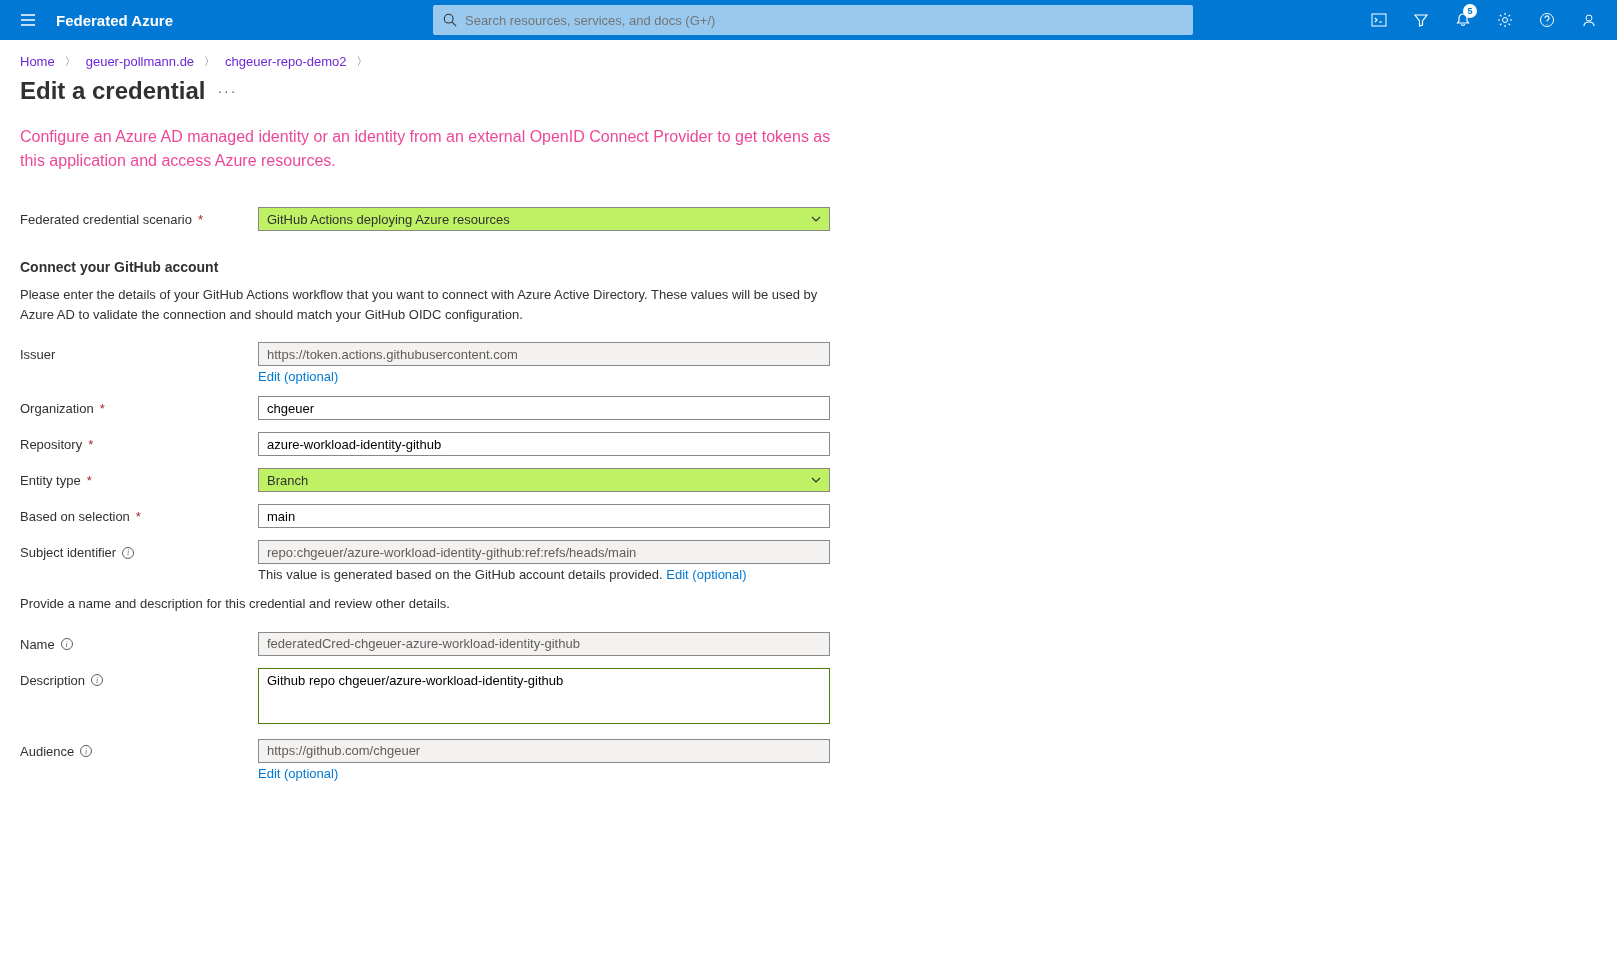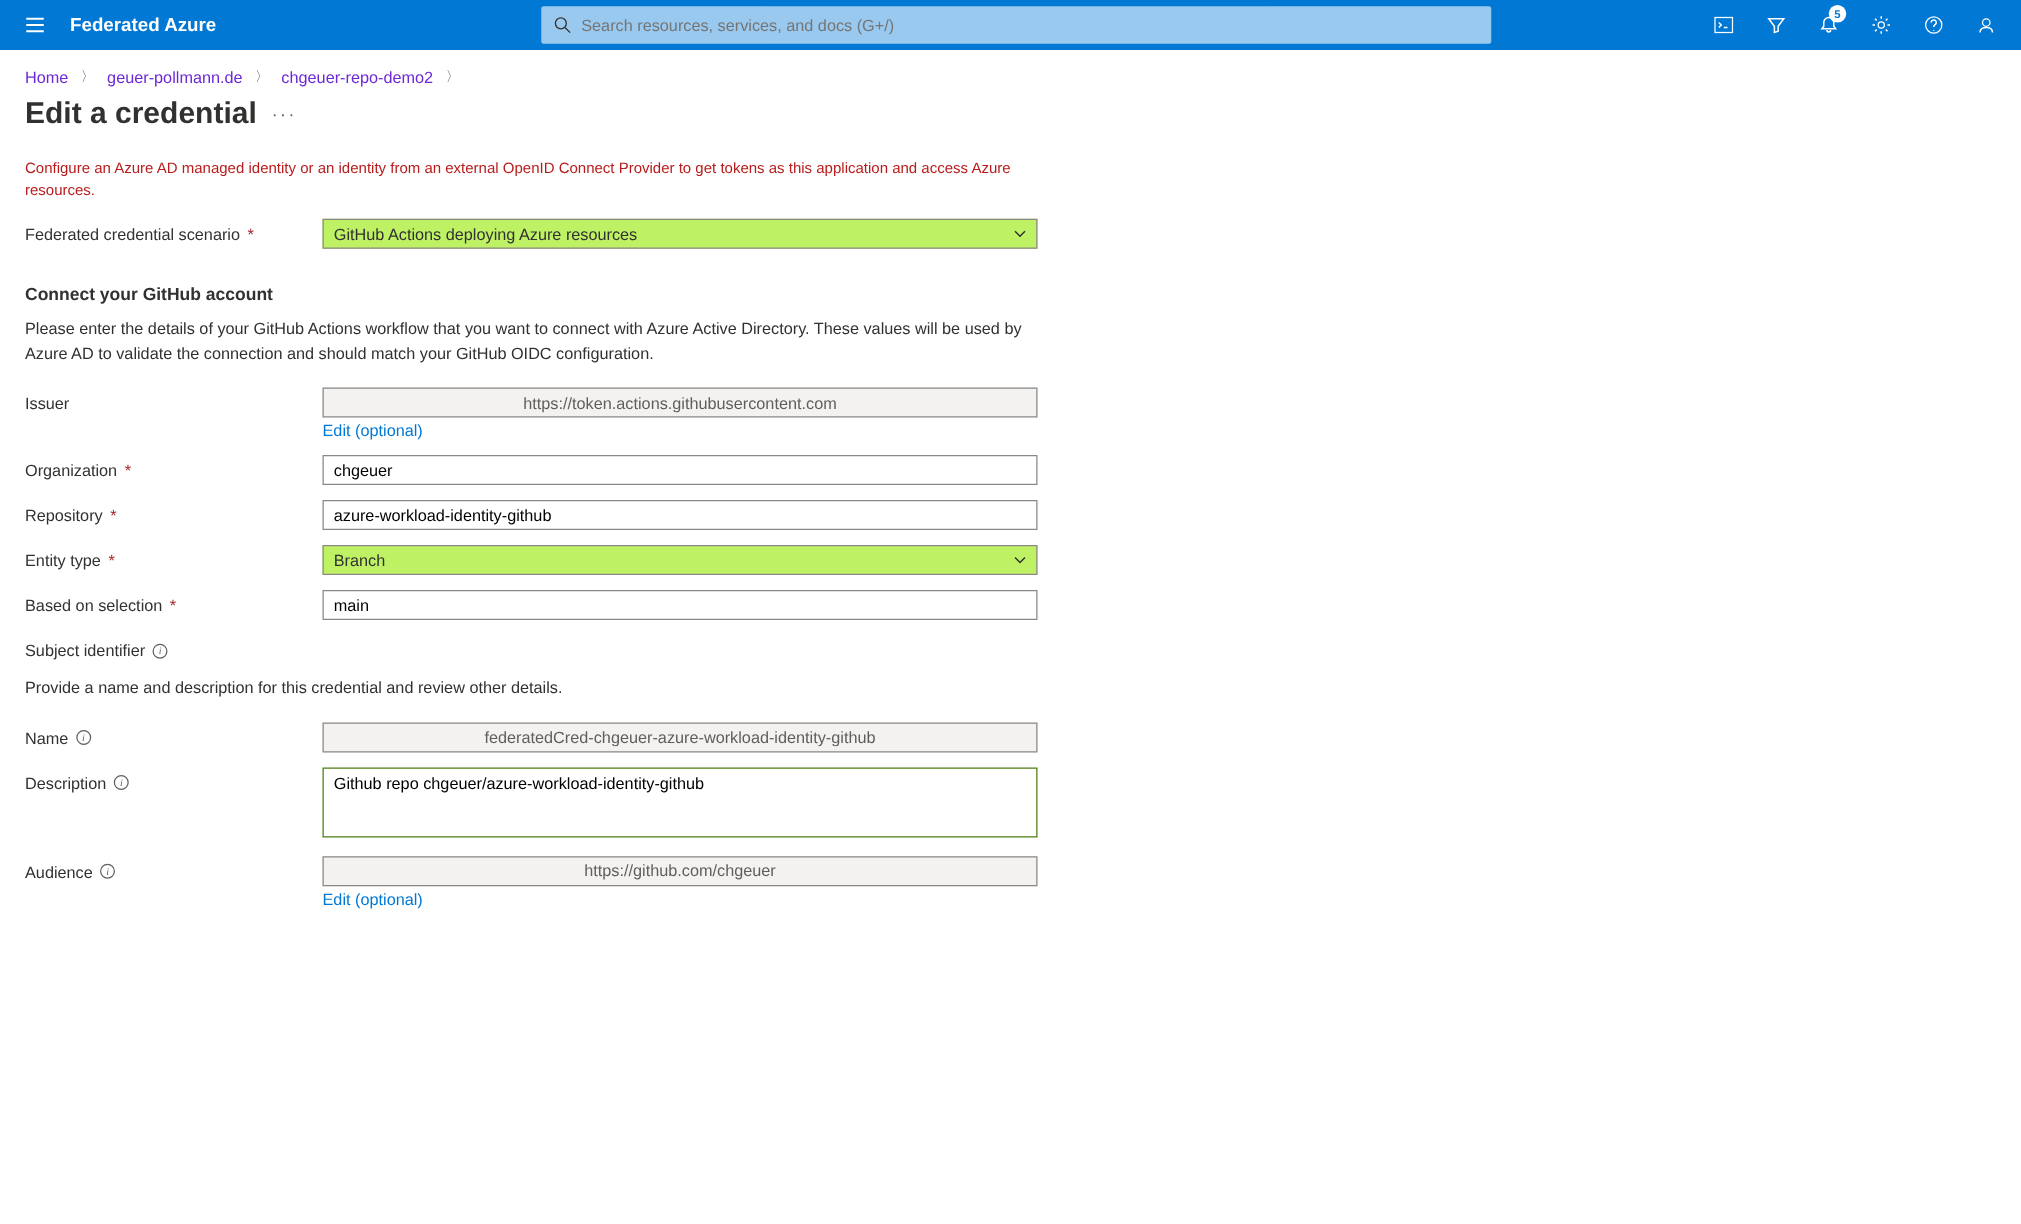--- a/index.html
+++ b/index.html
@@ -18,31 +18,31 @@
 
 .breadcrumb { padding: 14px 20px 8px; display: flex; align-items: center; gap: 10px; font-size: 13px; }
 .breadcrumb a { color: #6d28d9; text-decoration: none; cursor: pointer; }
 .breadcrumb .chev { color: #605e5c; font-size: 11px; }
 
 .page-title-row { padding: 0 20px 20px; display: flex; align-items: center; gap: 12px; }
 .page-title { font-size: 24px; font-weight: 600; }
 .more-dots { color: #605e5c; cursor: pointer; font-size: 14px; letter-spacing: 2px; }
 
 .content { padding: 0 20px 40px; max-width: 1100px; }
-.desc { font-size: 12px; color: #b91c1c; line-height: 1.5; margin-bottom: 14px; max-width: 820px; }
+.desc { font-size: 16px; color: #ec4899; line-height: 1.5; margin-bottom: 34px; max-width: 820px; }
 
 .form-row { display: flex; align-items: flex-start; margin-bottom: 12px; }
 .form-row.tall { margin-bottom: 18px; }
 .form-label { width: 238px; flex-shrink: 0; font-size: 13px; padding-top: 5px; display: flex; align-items: center; gap: 6px; }
 .req { color: #a4262c; }
 .info-icon { width: 12px; height: 12px; border: 1px solid #605e5c; border-radius: 50%; display: inline-flex; align-items: center; justify-content: center; font-size: 8px; color: #605e5c; cursor: pointer; font-style: italic; font-family: serif; }
 
 .form-field { width: 572px; }
 .text-input { width: 100%; height: 24px; border: 1px solid #8a8886; padding: 0 8px; font-size: 13px; font-family: inherit; outline: none; }
-.text-input[readonly] { background: #f3f2f1; color: #605e5c; border-color: #8a8886; text-align: center; }
+.text-input[readonly] { background: #f3f2f1; color: #605e5c; border-color: #8a8886; }
 .textarea-input { width: 100%; height: 56px; border: 1px solid #4d7c0f; padding: 4px 8px; font-size: 13px; font-family: inherit; resize: none; outline: none; }
 .select-wrap { position: relative; width: 100%; }
 .select-input { width: 100%; height: 24px; border: 1px solid #8a8886; padding: 0 28px 0 8px; font-size: 13px; background: #bef264; cursor: pointer; display: flex; align-items: center; }
 .select-chev { position: absolute; right: 8px; top: 50%; transform: translateY(-50%); pointer-events: none; }
 
 .section-title { font-size: 14px; font-weight: 600; margin-top: 28px; margin-bottom: 10px; }
 .section-desc { font-size: 13px; line-height: 1.5; margin-bottom: 18px; max-width: 820px; }
 
 .link { color: #0078d4; text-decoration: none; cursor: pointer; font-size: 13px; }
 .helper-text { font-size: 13px; margin-top: 3px; }
@@ -205,20 +205,27 @@
     <div class="form-field">
       <input class="text-input" type="text" value="main" style="">
     </div>
   </div>
 
   <div class="form-row">
     <div class="form-label">
       <span>Subject identifier</span>
       <span class="info-icon">i</span>
     </div>
+    <div class="form-field">
+      <input class="text-input" type="text" readonly="" value="repo:chgeuer/azure-workload-identity-github:ref:refs/heads/main" style="">
+      <div class="helper-text">
+        <span>This value is generated based on the GitHub account details provided.</span>
+        <a class="link">Edit (optional)</a>
+      </div>
+    </div>
   </div>
 
   <p class="section-desc">Provide a name and description for this credential and review other details.</p>
 
   <div class="form-row">
     <div class="form-label">
       <span>Name</span>
       <span class="info-icon">i</span>
     </div>
     <div class="form-field">

